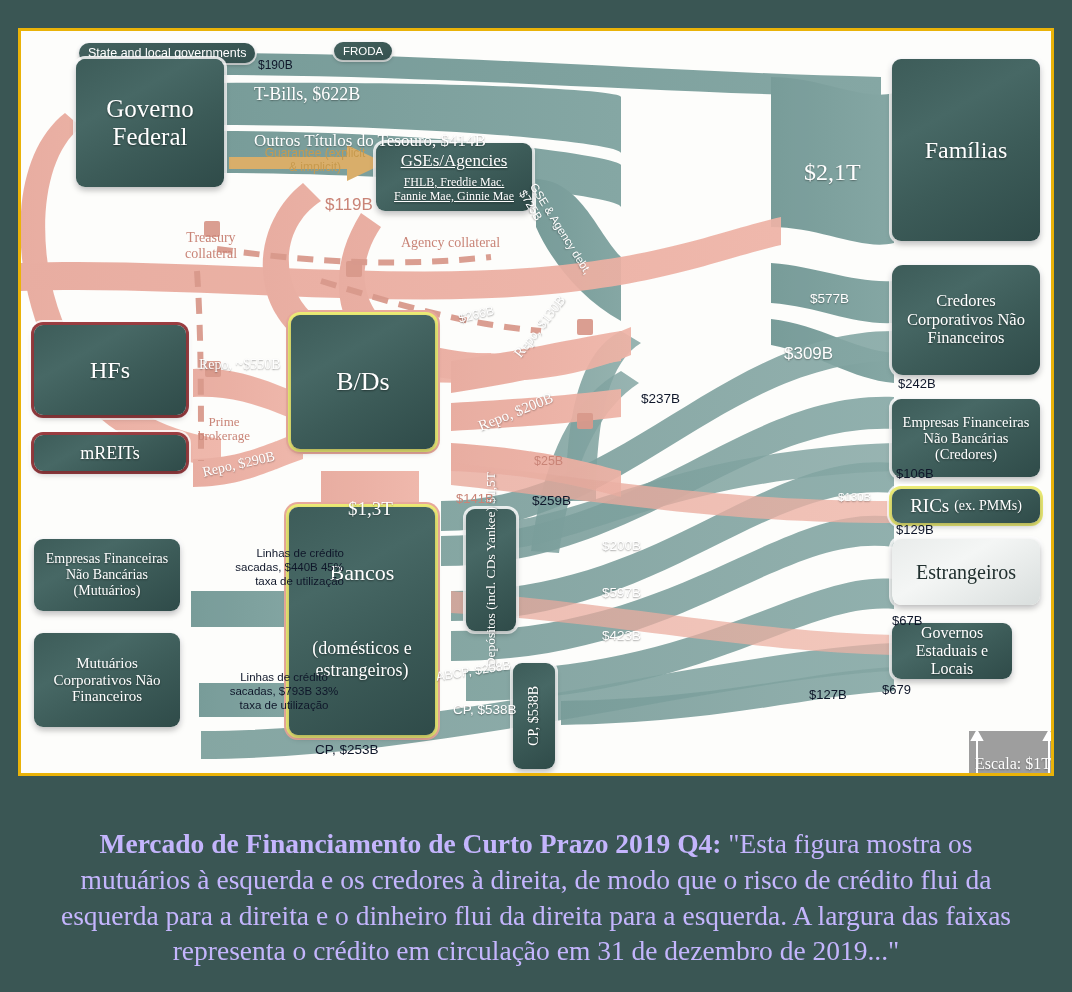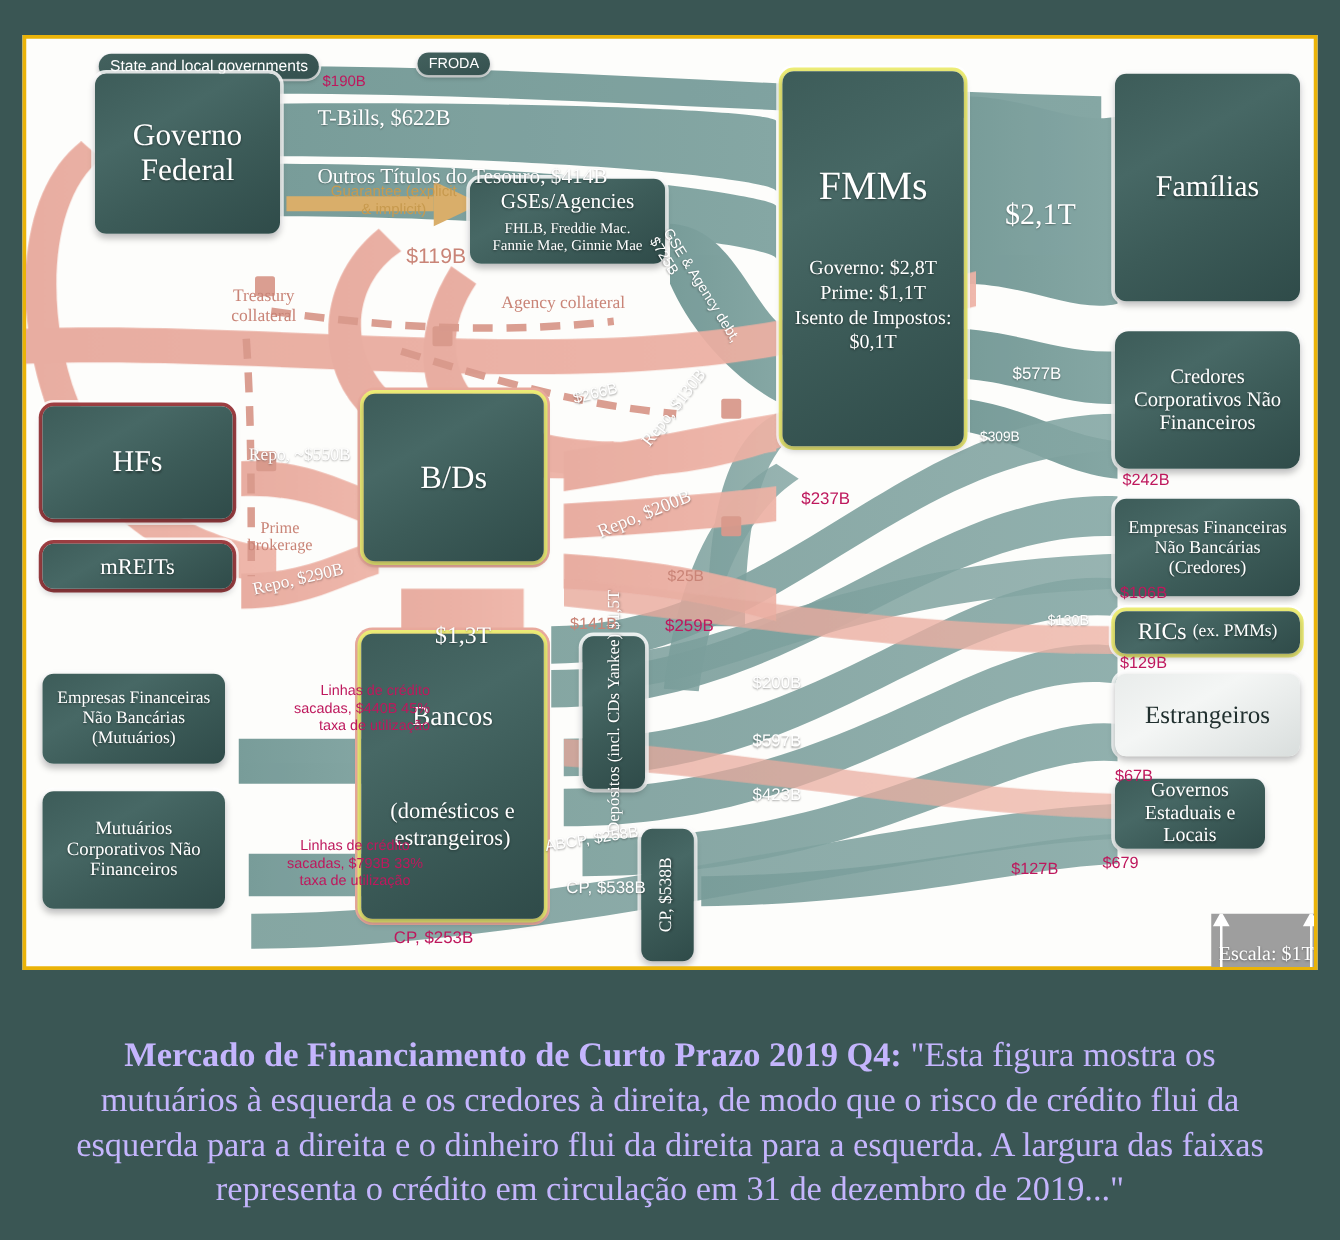--- a/index.html
+++ b/index.html
@@ -50,21 +50,21 @@
     box-shadow:0 2px 4px rgba(0,0,0,.3), 0 0 0 2px rgba(255,255,255,.85);
     white-space:nowrap;
     font-family:"Liberation Sans",sans-serif;
   }
   .flabel{
     position:absolute;white-space:nowrap;
     font-family:"Liberation Sans",sans-serif;
     pointer-events:none;
   }
   .fl-white{color:#ffffff;text-shadow:0 1px 1.5px rgba(0,0,0,.35);}
-  .fl-dark{color:#be185d;padding-left:32px;}
+  .fl-dark{color:#0f172a;padding-left:32px;}
   .fl-pinkdark{color:#c98477;}
   .fl-gold{color:#c79a4e;}
   .fl-serif{font-family:"Liberation Serif",serif;}
   .scale{
     position:absolute;left:948px;top:700px;width:88px;height:66px;
     background:#9e9e9e;color:#fff;
     display:flex;align-items:center;justify-content:center;
     text-align:center;font-size:16px;line-height:1.15;
     text-shadow:0 1px 2px rgba(0,0,0,.4);
   }
@@ -169,21 +169,21 @@
         <rect x="208" y="126" width="118" height="12" fill="#d9ae6a"></rect>
         <polygon points="326,114 364,132 326,150" fill="#d9ae6a"></polygon>
       </g>
     </svg>
 
     <div class="pill" style="left:58px;top:12px;">State and local governments</div>
     <div class="pill" style="left:313px;top:11px;font-size:11.5px;">FRODA</div>
 
     <div class="node" style="left:55px;top:28px;width:148px;height:128px;font-size:25px;">Governo Federal</div>
 
-    <div class="node" style="left:355px;top:112px;width:156px;height:68px;font-size:17px;flex-direction:column;">
+    <div class="node" style="left:355px;top:112px;width:156px;height:68px;font-size:17px;flex-direction:column;text-decoration:underline;">
       <span>GSEs/Agencies</span>
       <span class="sub">FHLB, Freddie Mac.</span>
       <span class="sub" style="margin-top:0;">Fannie Mae, Ginnie Mae</span>
     </div>
 
     <div class="node red" style="left:13px;top:294px;width:152px;height:90px;font-size:24px;">HFs</div>
 
     <div class="node red" style="left:13px;top:404px;width:152px;height:36px;font-size:18px;">mREITs</div>
 
     <div class="node pinkborder" style="left:270px;top:284px;width:144px;height:134px;font-size:26px;">B/Ds</div>
@@ -198,27 +198,20 @@
     </div>
 
     <div class="node" style="left:445px;top:478px;width:50px;height:122px;font-size:13.5px;">
       <span style="display:block;transform:rotate(-90deg);white-space:nowrap;">Depósitos (incl. CDs Yankee) $1,5T</span>
     </div>
 
     <div class="node" style="left:492px;top:632px;width:42px;height:106px;font-size:14px;">
       <span style="display:block;transform:rotate(-90deg);white-space:nowrap;">CP, $538B</span>
     </div>
 
-    <div class="node yellow" style="left:605px;top:26px;width:145px;height:300px;font-size:32px;flex-direction:column;">
-      <span>FMMs</span>
-      <span class="sub" style="font-size:16px;margin-top:38px;">Governo: $2,8T</span>
-      <span class="sub" style="font-size:16px;margin-top:1px;">Prime: $1,1T</span>
-      <span class="sub" style="font-size:16px;margin-top:1px;">Isento de Impostos:</span>
-      <span class="sub" style="font-size:16px;margin-top:0;">$0,1T</span>
-    </div>
 
     <div class="node" style="left:871px;top:28px;width:148px;height:182px;font-size:24px;">Famílias</div>
 
     <div class="node" style="left:871px;top:234px;width:148px;height:110px;font-size:16.5px;border-radius:11px;">Credores Corporativos Não Financeiros</div>
 
     <div class="node" style="left:871px;top:368px;width:148px;height:78px;font-size:14.5px;font-family:Liberation Serif, serif;">Empresas Financeiras Não Bancárias (Credores)</div>
 
     <div class="node yellow" style="left:871px;top:458px;width:148px;height:34px;font-size:19px;">
       <span>RICs</span>
       <span style="font-size:14px;margin-left:5px;">(ex. PMMs)</span>
@@ -257,21 +250,21 @@
 
     <div class="flabel fl-dark" style="left:262px;top:711px;font-size:13.5px;">CP, $253B</div>
     <div class="flabel fl-white" style="left:414px;top:639px;font-size:12.5px;transform:rotate(-9deg);transform-origin:left top;">ABCP, $258B</div>
     <div class="flabel fl-white" style="left:432px;top:671px;font-size:13.5px;">CP, $538B</div>
 
     <div class="flabel fl-dark" style="left:479px;top:462px;font-size:13.5px;">$259B</div>
     <div class="flabel fl-dark" style="left:588px;top:360px;font-size:13.5px;">$237B</div>
 
     <div class="flabel fl-white fl-serif" style="left:783px;top:128px;font-size:24px;">$2,1T</div>
     <div class="flabel fl-white" style="left:789px;top:260px;font-size:13.5px;">$577B</div>
-    <div class="flabel fl-white" style="left:763px;top:313px;font-size:11px;">$309B</div>
+    <div class="flabel fl-white" style="left:763px;top:313px;font-size:17px;">$309B</div>
     <div class="flabel fl-dark" style="left:845px;top:345px;font-size:13px;">$242B</div>
     <div class="flabel fl-dark" style="left:843px;top:435px;font-size:13px;">$106B</div>
     <div class="flabel fl-white" style="left:817px;top:460px;font-size:11.5px;">$130B</div>
     <div class="flabel fl-dark" style="left:843px;top:491px;font-size:13px;">$129B</div>
 
     <div class="flabel fl-white" style="left:581px;top:507px;font-size:13.5px;">$200B</div>
     <div class="flabel fl-white" style="left:581px;top:554px;font-size:13.5px;">$597B</div>
     <div class="flabel fl-white" style="left:581px;top:597px;font-size:13.5px;">$423B</div>
     <div class="flabel fl-dark" style="left:839px;top:582px;font-size:13px;">$67B</div>
     <div class="flabel fl-dark" style="left:756px;top:656px;font-size:13px;">$127B</div>

